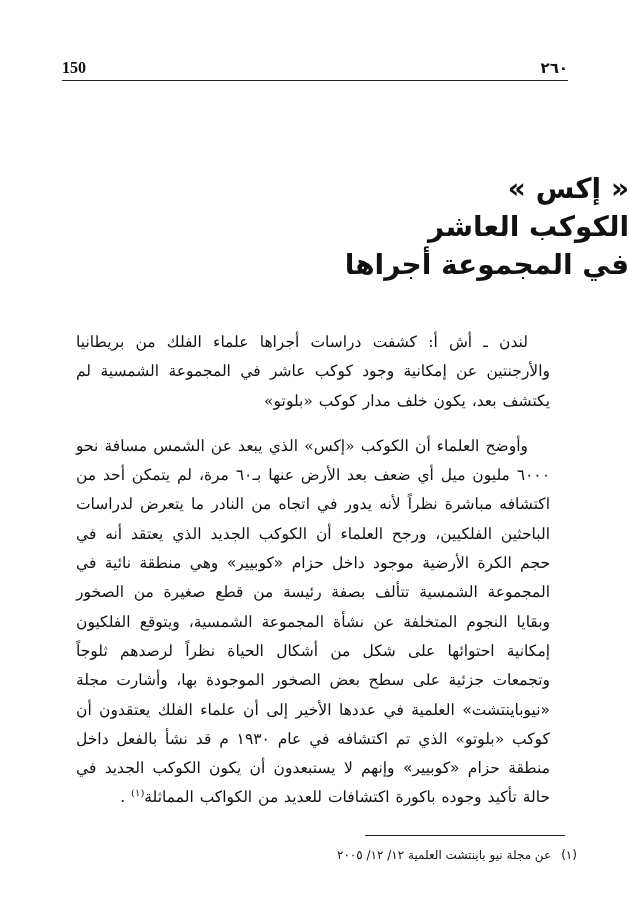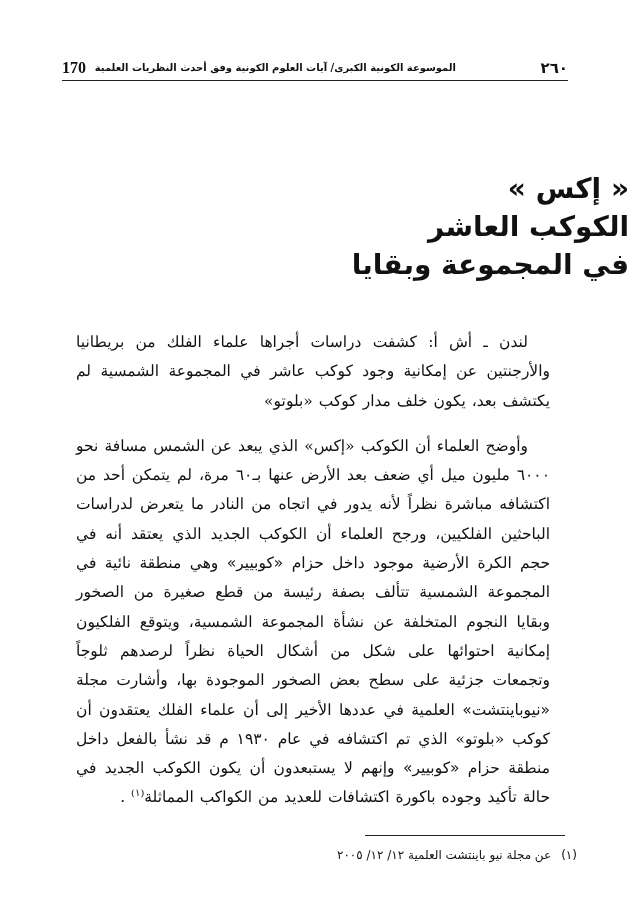--- a/index.html
+++ b/index.html
@@ -119,29 +119,28 @@
       white-space: nowrap;
     }
     .footnote .fn-num {
       margin-left: 10px;
     }
   </style>
 </head>
 <body>
 
 <div class="page-header">
-  <span class="page-number-latin">170</span>
-  <span class="running-title">الموسوعة الكونية الكبرى/ آيات العلوم الكونية وفق أحدث النظريات العلمية</span>
+  <span class="page-number-latin">150</span>
   <span class="page-number-arabic">٢٦٠</span>
 </div>
 
 <div class="title-block">
   <span class="title-line">« إكس »</span>
   <span class="title-line">الكوكب العاشر</span>
-  <span class="title-line">في المجموعة وبقايا</span>
+  <span class="title-line">في المجموعة أجراها</span>
 </div>
 
 <div class="article-body">
   <p>لندن ـ أش أ: كشفت دراسات أجراها علماء الفلك من بريطانيا والأرجنتين عن إمكانية وجود كوكب عاشر في المجموعة الشمسية لم يكتشف بعد، يكون خلف مدار كوكب «بلوتو»</p>
   <p><span>وأوضح العلماء أن الكوكب «إكس» الذي يبعد عن الشمس مسافة نحو ٦٠٠٠ مليون ميل أي ضعف بعد الأرض عنها بـ٦٠ مرة، لم يتمكن أحد من اكتشافه مباشرة نظراً لأنه يدور في اتجاه من النادر ما يتعرض لدراسات الباحثين الفلكيين، ورجح العلماء أن الكوكب الجديد الذي يعتقد أنه في حجم الكرة الأرضية موجود داخل حزام </span><b>«كوبيير»</b><span> وهي منطقة نائية في المجموعة الشمسية تتألف بصفة رئيسة من قطع صغيرة من الصخور وبقايا النجوم المتخلفة عن نشأة المجموعة الشمسية، ويتوقع الفلكيون إمكانية احتوائها على شكل من أشكال الحياة نظراً لرصدهم ثلوجاً وتجمعات جزئية على سطح بعض الصخور الموجودة بها، وأشارت </span><b>مجلة «نيوباينتشت»</b><span> العلمية في عددها الأخير إلى أن علماء الفلك يعتقدون أن كوكب «بلوتو» الذي تم اكتشافه في عام ١٩٣٠ م قد نشأ بالفعل داخل منطقة </span><b>حزام «كوبيير»</b><span> وإنهم لا يستبعدون أن يكون الكوكب الجديد في حالة تأكيد وجوده باكورة اكتشافات للعديد من الكواكب المماثلة</span><span class="footnote-ref">(١)</span><span> .</span></p>
 </div>
 
 <div class="footnote-rule"></div>
 
 <div class="footnote">

